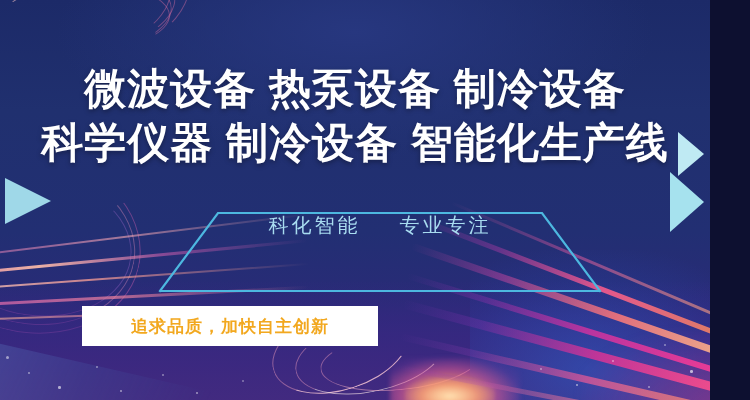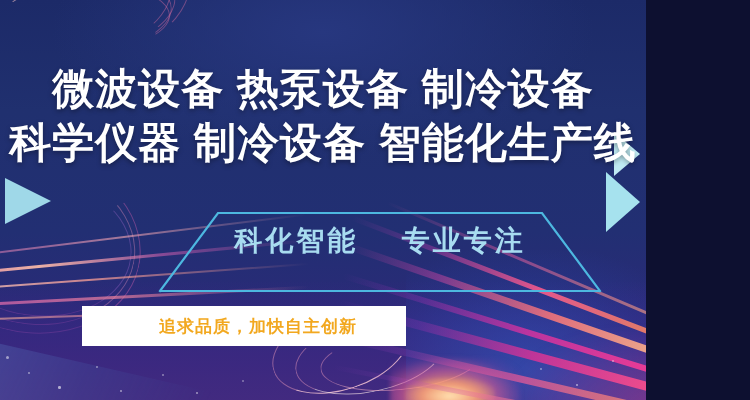--- a/index.html
+++ b/index.html
@@ -2,21 +2,21 @@
 <html><head>
 <meta charset="utf-8">
 <style>
   html, body {
     margin: 0;
     padding: 0;
     background: #0d1030;
   }
   #banner {
     position: relative;
-    width: 646px;
+    width: 710px;
     height: 400px;
     overflow: hidden;
     font-family: "Liberation Sans", "DejaVu Sans", sans-serif;
     background: #be185d;
     user-select: none;
   }
 
   
   .bg-base {
     position: absolute;
@@ -182,25 +182,25 @@
   
   .hex-frame {
     position: absolute;
     left: 160px; top: 209px;
     width: 440px; height: 84px;
   }
   .hex-frame svg { display: block; overflow: visible; }
 
   .sub-main {
     position: absolute;
-    left: 160px; top: 222px; width: 440px;
+    left: 160px; top: 212px; width: 440px;
     text-align: center;
     color: #a8dcf0;
-    font-size: 28px;
-    font-weight: 700;
+    font-size: 20px;
+    font-weight: 400;
     letter-spacing: 3px;
     white-space: nowrap;
   }
   .sub-main .gap2 { display: inline-block; width: 22px; }
   .sub-fine {
     position: absolute;
     left: 100px; top: 265px; width: 560px;
     text-align: center;
     color: #ffffff;
     font-size: 13.5px;
@@ -218,21 +218,20 @@
   }
   .slogan {
     flex: 0 0 auto;
     display: flex;
     align-items: center;
     justify-content: center;
     font-size: 17px;
     font-weight: 700;
     letter-spacing: 1px;
     white-space: nowrap;
-    padding-left: 28px;
   }
   .slogan-a { width: 296px; background: #ffffff; color: #f2a81f; }
   .slogan-b { width: 290px; background: #f7a928; color: #ffffff; }
 </style>
 </head>
 <body>
 
 <div id="banner">
 
   <div class="bg-base"></div>

